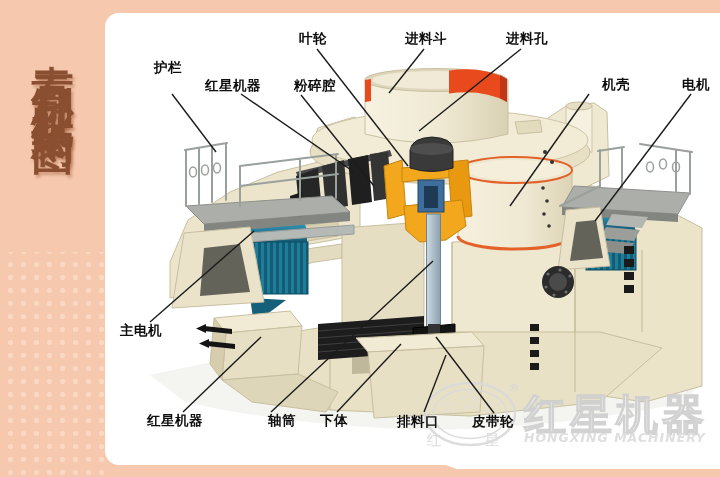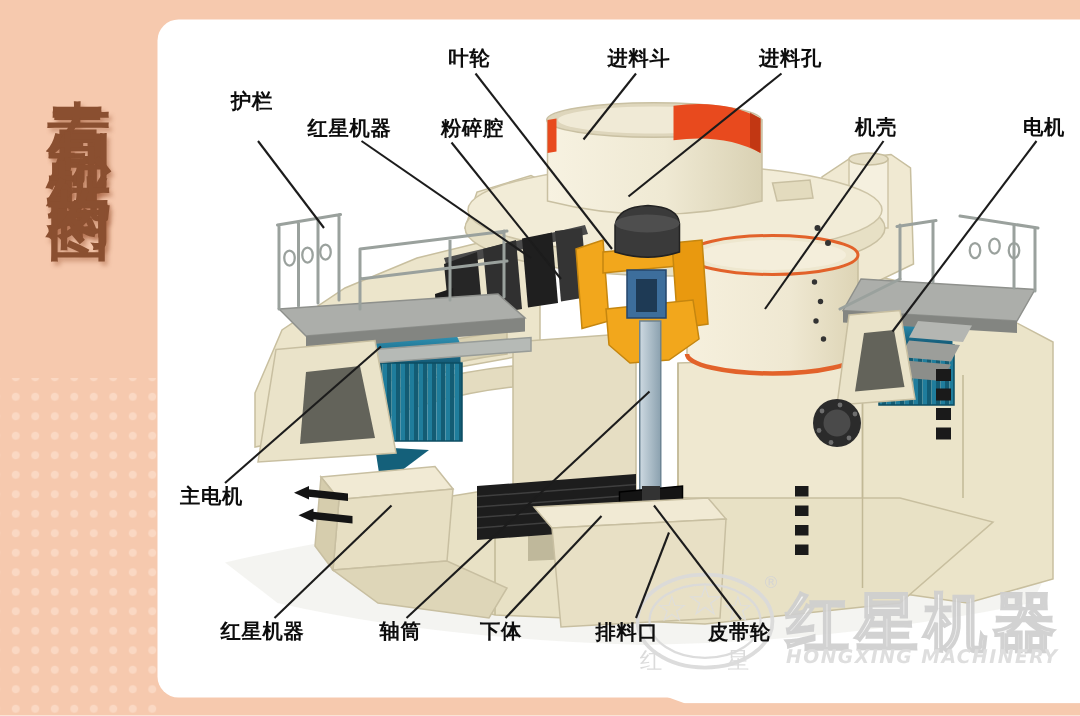--- a/index.html
+++ b/index.html
@@ -261,20 +261,20 @@
     <line x1="494" y1="413" x2="436" y2="337"></line>
   </g>
 </svg>
 
 <div class="lbl" style="left:313px;top:39px">叶轮</div>
 <div class="lbl" style="left:426px;top:39px">进料斗</div>
 <div class="lbl" style="left:527px;top:39px">进料孔</div>
 <div class="lbl" style="left:168px;top:68px">护栏</div>
 <div class="lbl" style="left:233px;top:86px">红星机器</div>
 <div class="lbl" style="left:315px;top:86px">粉碎腔</div>
-<div class="lbl" style="left:584px;top:85px">机壳</div>
+<div class="lbl" style="left:616px;top:85px">机壳</div>
 <div class="lbl" style="left:696px;top:85px">电机</div>
 <div class="lbl" style="left:141px;top:331px">主电机</div>
 <div class="lbl" style="left:175px;top:421px">红星机器</div>
-<div class="lbl" style="left:267px;top:421px">轴筒</div>
+<div class="lbl" style="left:282px;top:421px">轴筒</div>
 <div class="lbl" style="left:334px;top:421px">下体</div>
 <div class="lbl" style="left:418px;top:422px">排料口</div>
 <div class="lbl" style="left:493px;top:422px">皮带轮</div>
 
 </body></html>

